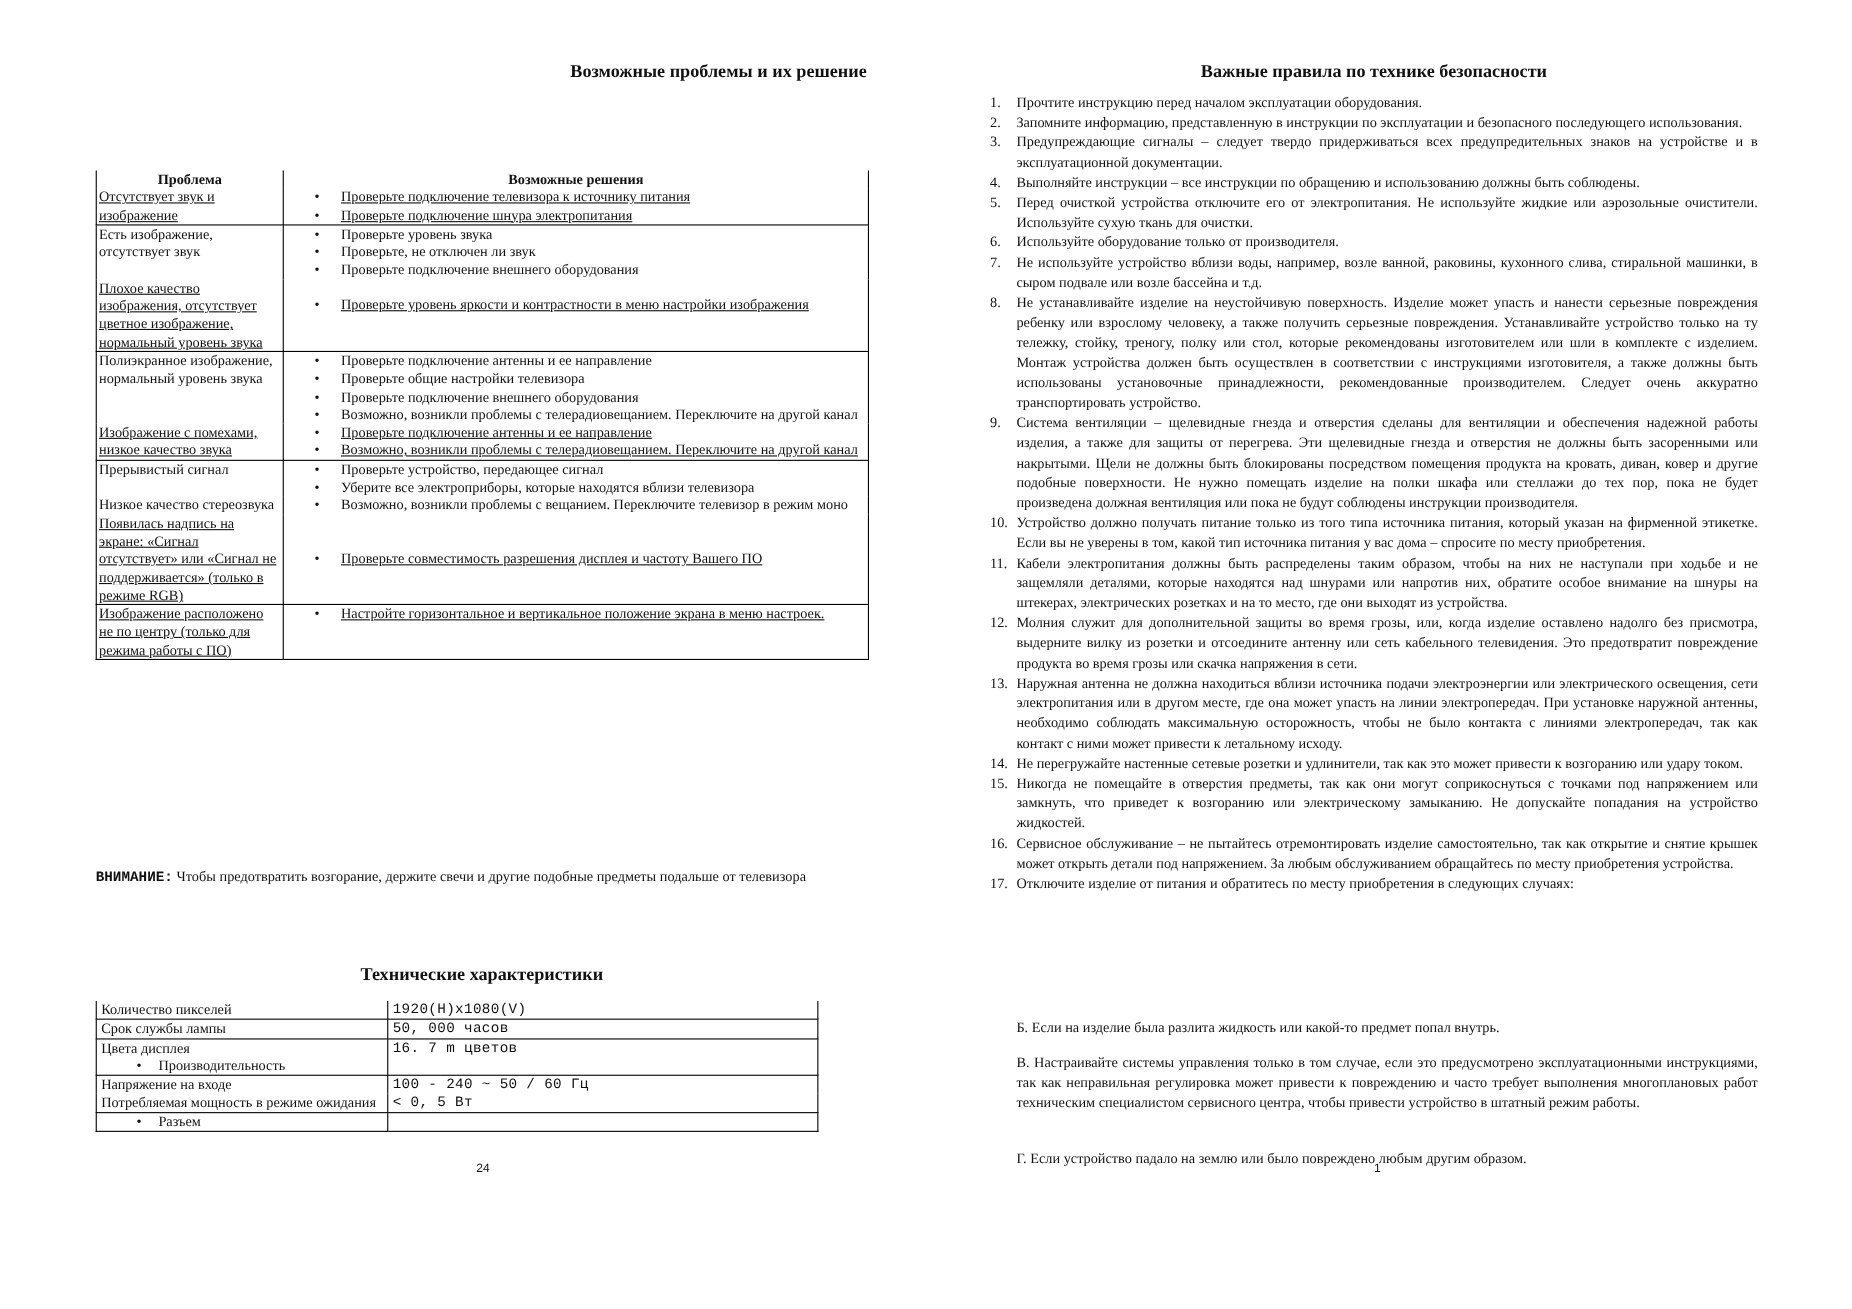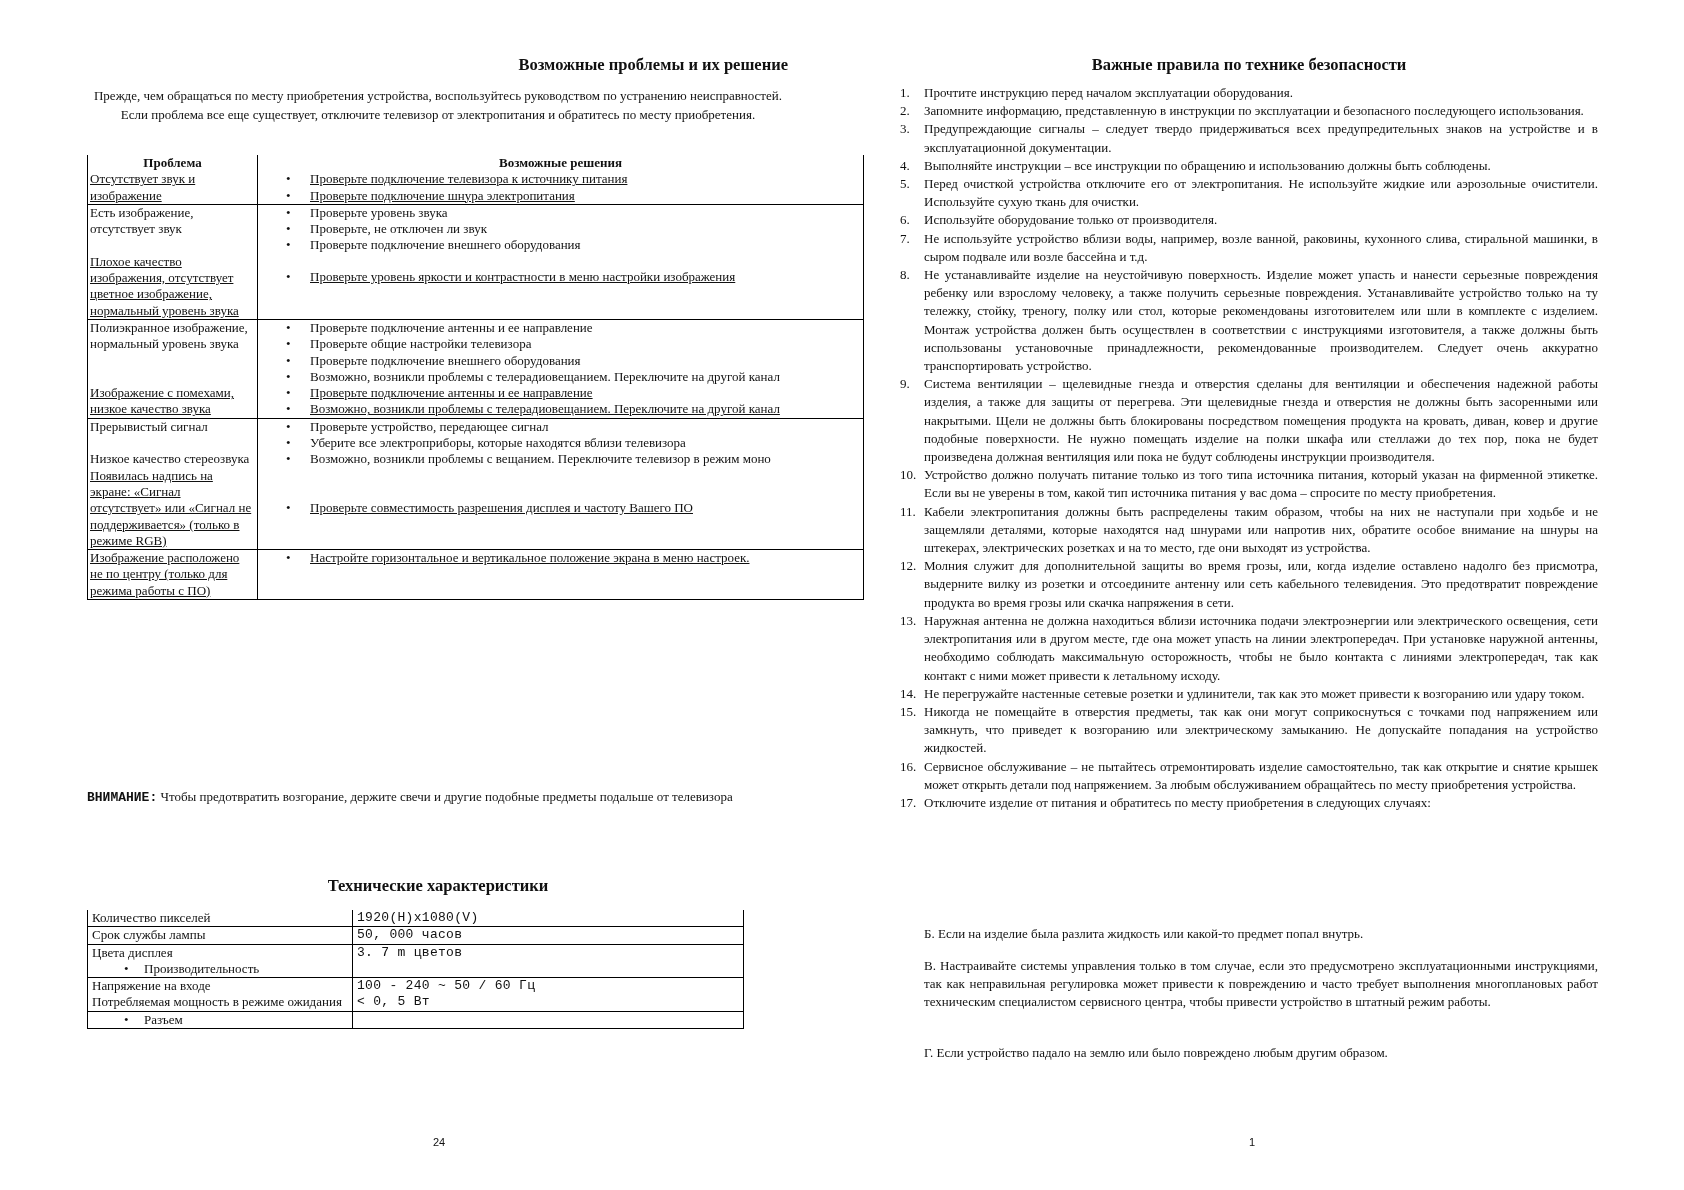--- a/index.html
+++ b/index.html
@@ -6,21 +6,21 @@
   body { width:1684px; height:1190px; position:relative; overflow:hidden;
          font-family:"Liberation Serif", "DejaVu Serif", serif; color:#111; }
   .page { position:absolute; top:0; height:1190px; }
   .page-left { left:0; width:842px; }
   .page-right { left:842px; width:842px; }
 
   .title { position:absolute; font-weight:bold; font-size:16.5px; text-align:center; }
   .intro { position:absolute; left:88px; width:700px; top:86px; font-size:13px;
            line-height:19px; text-align:center; }
 
-  table.trouble { position:absolute; left:87px; top:155px; width:777px;
+  table.trouble { position:absolute; left:87px; top:155px; width:703px;
                   border-collapse:collapse; font-size:13px; line-height:16.3px; }
   table.trouble td, table.trouble th { vertical-align:top; padding:0 2px; }
   table.trouble th { font-weight:bold; text-align:center; }
   table.trouble td.prob { width:165px; border-left:1.3px solid #000; border-right:1.3px solid #000; }
   table.trouble td.sol { border-right:1.3px solid #000; }
   table.trouble th.prob { border-left:1.3px solid #000; border-right:1.3px solid #000; }
   table.trouble th.sol { border-right:1.3px solid #000; }
   table.trouble tr.grp-end td { border-bottom:1.3px solid #000;text-decoration:underline; }
   ul.sol-list { list-style:none; margin:0; padding:0; }
   ul.sol-list li { position:relative; padding-left:50px; padding-right:2px; text-align:justify; }
@@ -39,28 +39,27 @@
   .sub-bullet { padding-left:28px; position:relative; }
   .sub-bullet::before { content:"•"; position:absolute; left:32px; }
   .sub-bullet span { padding-left:24px; }
 
   ol.rules { position:absolute; left:58px; top:84px; width:698px; margin:0; padding:0;
              list-style:none; font-size:13px; line-height:18.2px; }
   ol.rules li { position:relative; padding-left:24px; text-align:justify; }
   ol.rules li .num { position:absolute; left:0; }
   .subcase { position:absolute; left:82px; width:674px; font-size:13px; line-height:18.2px; text-align:justify; }
 
-  .pagenum { position:absolute; top:1136px; font-family:"Liberation Sans", sans-serif; font-size:11px;text-align:center; }
+  .pagenum { position:absolute; top:1056px; font-family:"Liberation Sans", sans-serif; font-size:11px;text-align:center; }
 </style>
 </head>
 <body>
 
 <div class="page page-left">
   <div class="title" style="left:88px; width:700px; top:55px;text-align:right;">Возможные проблемы и их решение</div>
-  <div class="intro">Прежде, чем обращаться по месту приобретения устройства, воспользуйтесь руководством по устранению неисправностей. Если проблема все еще существует, отключите телевизор от электропитания и обратитесь по месту приобретения.</div>
 
   <table class="trouble">
     <tbody>
         <tr>
       <th class="prob">Проблема</th>
       <th class="sol">Возможные решения</th>
     </tr>
     <tr class="grp-end">
       <td class="prob">Отсутствует звук и изображение</td>
       <td class="sol">
@@ -158,21 +157,21 @@
     </tr>
     <tr>
       <td class="k">Срок службы лампы</td>
       <td class="v">50, 000 часов</td>
     </tr>
     <tr>
       <td class="k">
             <div>Цвета дисплея</div>
         <div class="sub-bullet"><span>Производительность</span></div>
           </td>
-      <td class="v">3. 7 m цветов</td>
+      <td class="v">16. 7 m цветов</td>
     </tr>
     <tr class="nob">
       <td class="k">Напряжение на входе</td>
       <td class="v">100 - 240 ~ 50 / 60 Гц</td>
     </tr>
     <tr>
       <td class="k">Потребляемая мощность в режиме ожидания</td>
       <td class="v">&lt; 0, 5 Вт</td>
     </tr>
     <tr>

